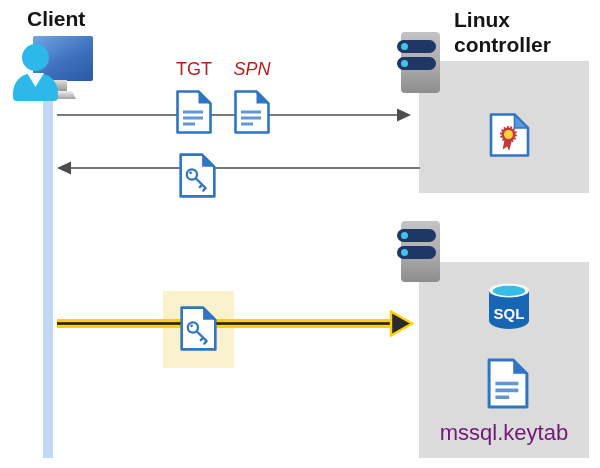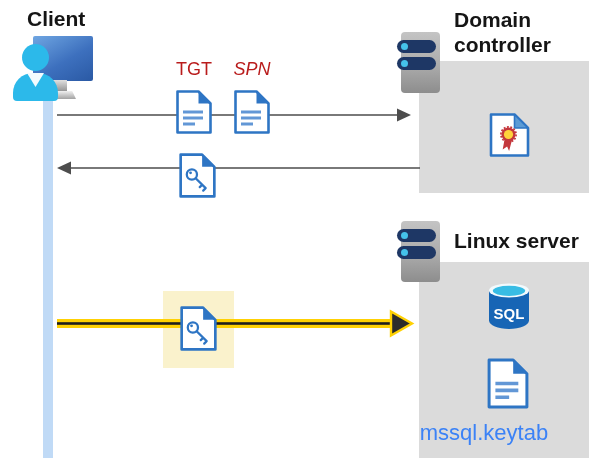--- a/index.html
+++ b/index.html
@@ -9,21 +9,21 @@
   }
   .abs{position:absolute;}
   
   .title{font-weight:bold;color:#151515;font-size:21px;line-height:25px;}
   .client-label{left:27px;top:6px;}
   .dc-label{left:454px;top:7px;width:126px;}
   .linux-label{left:454px;top:228px;width:140px;}
   .ticket-label{top:59px;width:52px;text-align:center;font-size:18px;color:#b91c1c;}
   .tgt-label{left:168px;}
   .spn-label{left:226px;font-style:italic;}
-  .keytab-label{left:399px;top:420px;width:170px;text-align:center;font-size:22px;color:#3b82f6;}
+  .keytab-label{left:419px;top:420px;width:170px;text-align:center;font-size:22px;color:#701a75;}
   
   .panel{background:#dbdbdb;}
   .dc-panel{left:419px;top:61px;width:170px;height:132px;}
   .linux-panel{left:419px;top:262px;width:170px;height:196px;}
   
   .highlight{left:163px;top:291px;width:71px;height:77px;background:#faf2cc;}
   
   .monitor-screen{left:33px;top:36px;width:60px;height:45px;border-radius:2px;
     background:linear-gradient(150deg,#6fa6e2 0%,#3d70be 55%,#2a59a4 100%);}
   .monitor-neck{left:53px;top:80px;width:14px;height:12px;
@@ -155,19 +155,18 @@
       <use href="#sym-doc-cert"></use>
     </svg>
   <svg class="abs sql-icon" width="46" height="48">
       <use href="#sym-sql-db"></use>
     </svg>
   <svg class="abs keytab-doc" width="50" height="55" viewBox="0 0 40 48">
       <use href="#sym-doc-text"></use>
     </svg>
 
   <div class="abs title client-label">Client</div>
-  <div class="abs title dc-label">Domain controller</div>
-  <div class="abs title linux-label">Linux server</div>
+  <div class="abs title dc-label">Linux controller</div>
   <div class="abs ticket-label tgt-label">TGT</div>
   <div class="abs ticket-label spn-label">SPN</div>
   <div class="abs keytab-label">mssql.keytab</div>
 
 </div>
 
 </body></html>

